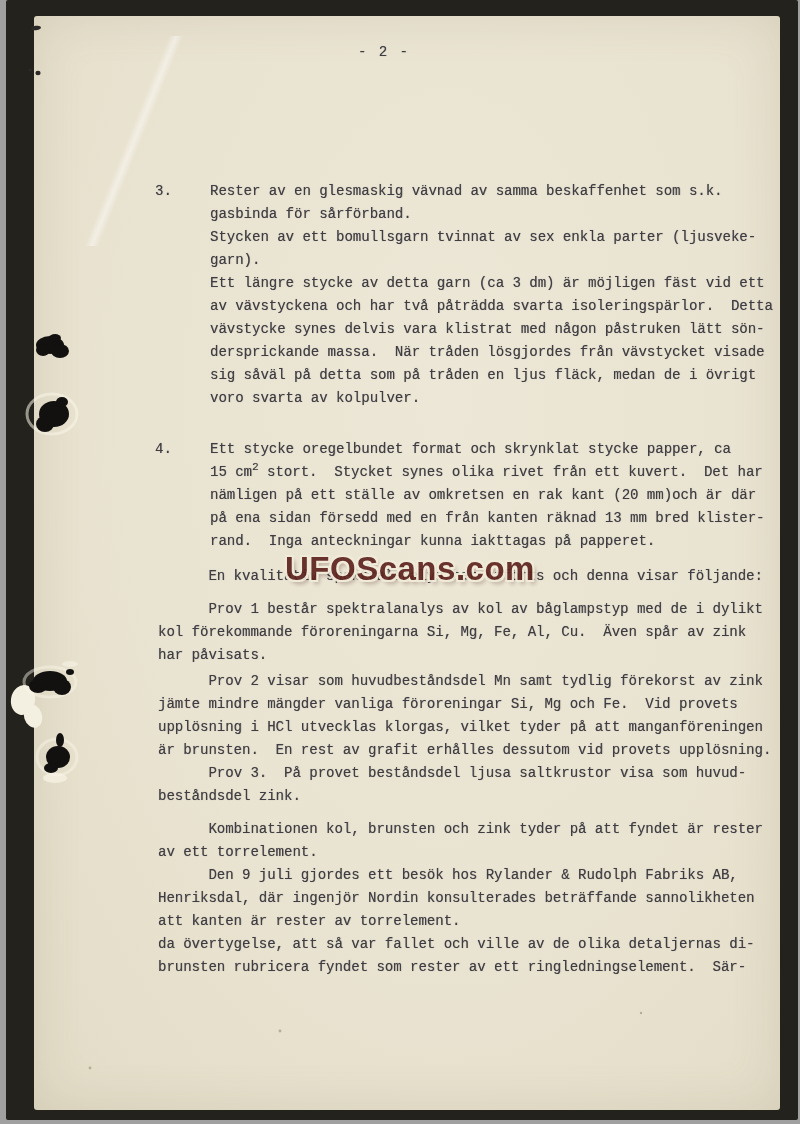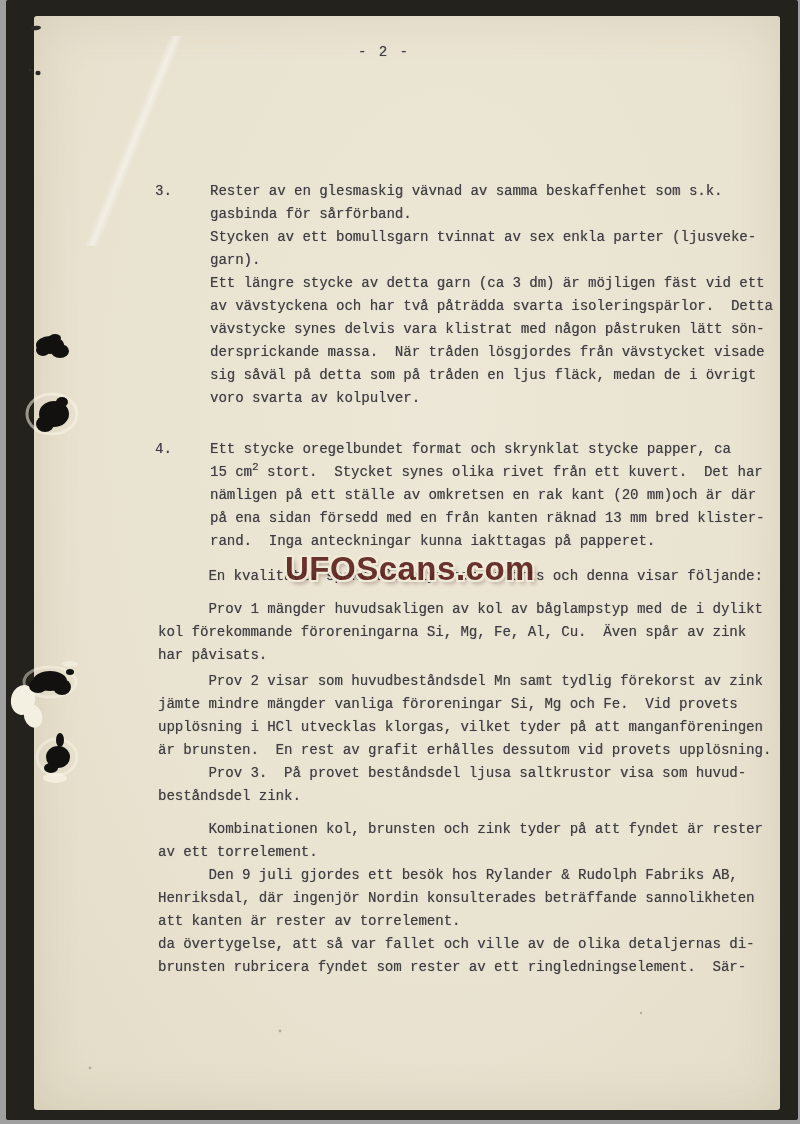--- a/index.html
+++ b/index.html
@@ -90,21 +90,21 @@
         <div class="line"><span>Ett stycke oregelbundet format och skrynklat stycke papper, ca</span></div>
         <div class="line"><span>15 cm</span><span class="sup">2</span><span> stort.  Stycket synes olika rivet från ett kuvert.  Det har</span></div>
         <div class="line"><span>nämligen på ett ställe av omkretsen en rak kant (20 mm)och är där</span></div>
         <div class="line"><span>på ena sidan försedd med en från kanten räknad 13 mm bred klister-</span></div>
         <div class="line"><span>rand.  Inga anteckningar kunna iakttagas på papperet.</span></div>
       </div>
       <div class="block para b2">
         <div class="line"><span>      En kvalitativ spektralanalys har utförts och denna visar följande:</span></div>
       </div>
       <div class="block para b3">
-        <div class="line"><span>      </span><span class="u">Prov 1</span><span> mängder huvudsakligen av kol av båglampstyp med de i dylikt</span></div>
+        <div class="line"><span>      </span><span class="u">Prov 1</span><span> består spektralanalys av kol av båglampstyp med de i dylikt</span></div>
         <div class="line"><span>kol förekommande föroreningarna Si, Mg, Fe, Al, Cu.  Även spår av zink</span></div>
         <div class="line"><span>har påvisats.</span></div>
       </div>
       <div class="block para b4">
         <div class="line"><span>      </span><span class="u">Prov 2</span><span> visar som huvudbeståndsdel Mn samt tydlig förekorst av zink</span></div>
         <div class="line"><span>jämte mindre mängder vanliga föroreningar Si, Mg och Fe.  Vid provets</span></div>
         <div class="line"><span>upplösning i HCl utvecklas klorgas, vilket tyder på att manganföreningen</span></div>
         <div class="line"><span>är brunsten.  En rest av grafit erhålles dessutom vid provets upplösning.</span></div>
       </div>
       <div class="block para b5">

